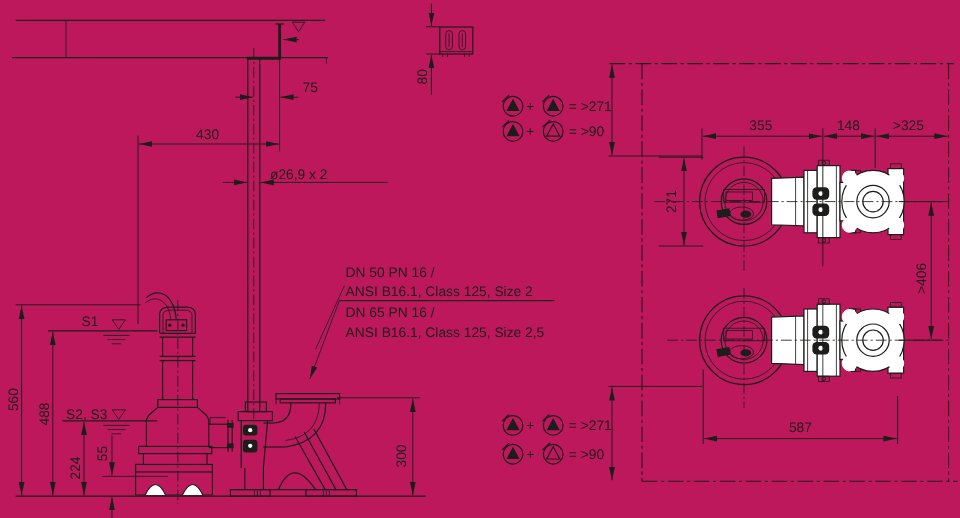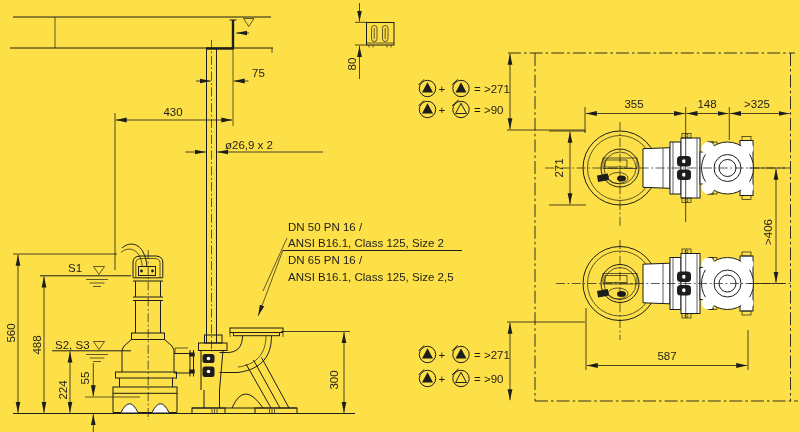--- a/index.html
+++ b/index.html
@@ -1,16 +1,16 @@
 <!DOCTYPE html>
 <html><head>
 <meta charset="utf-8">
 <style>
   html,body{margin:0;padding:0;background:#fff;}
-  .stage{width:800px;height:432px;position:relative;background:#fde047;overflow:hidden;}
+  .stage{width:800px;height:432px;position:relative;background:#be185d;overflow:hidden;}
   svg{display:block;}
   .ln{stroke:#1d1d1b;fill:none;stroke-width:1;stroke-linecap:butt;}
   .th{stroke:#1d1d1b;fill:none;stroke-width:.7;}
   .thk{stroke:#1d1d1b;fill:none;stroke-width:2.4;}
   .dim{stroke:#1d1d1b;fill:none;stroke-width:.8;}
   .cl{stroke:#1d1d1b;fill:none;stroke-width:.7;stroke-dasharray:9 2.5 1.8 2.5;}
   .chain{stroke:#1d1d1b;fill:none;stroke-width:.9;stroke-dasharray:13 3 2.6 3;}
   .fillk{fill:#1d1d1b;stroke:none;}
   .wf{fill:#ffffff;}
   .er{fill:#ffffff;stroke:#ffffff;}

